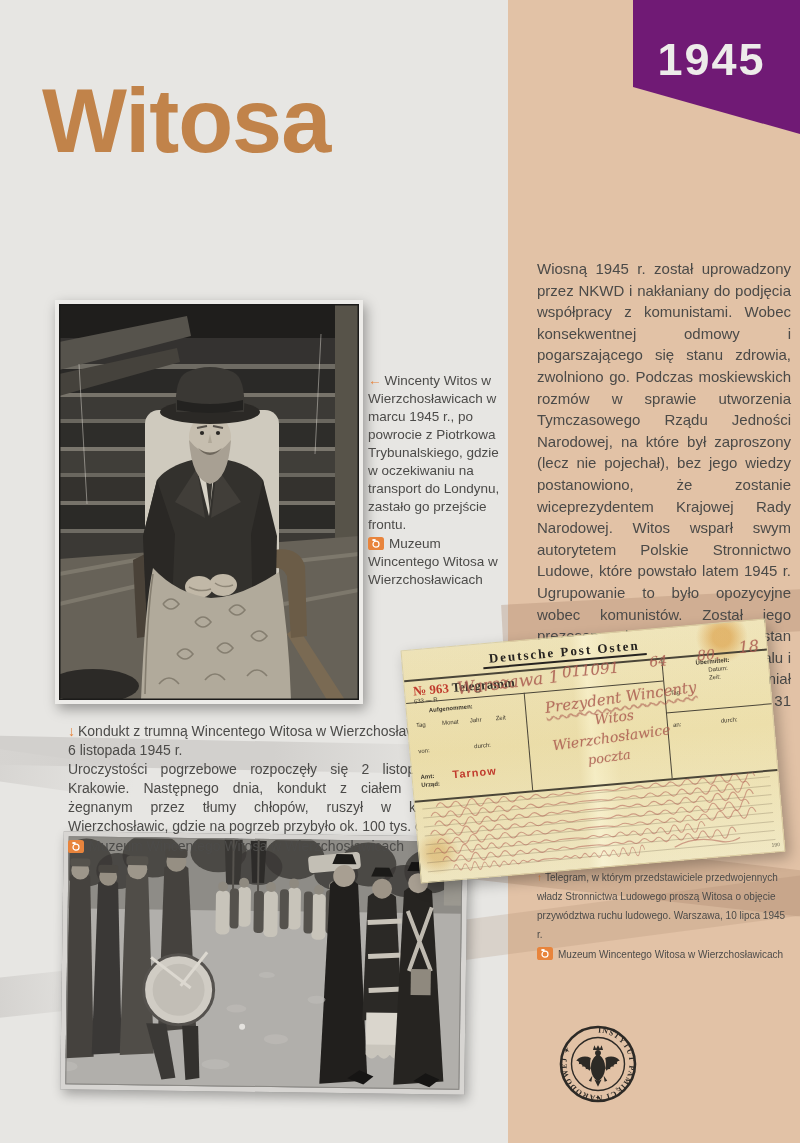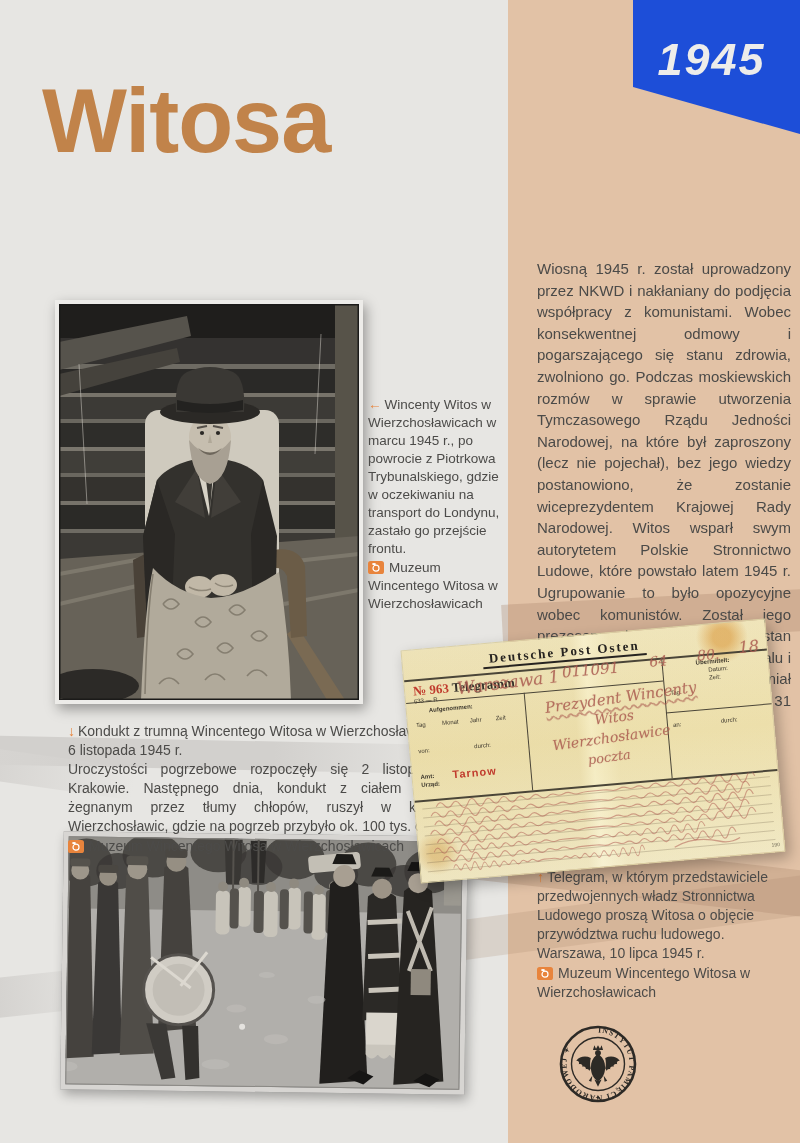--- a/index.html
+++ b/index.html
@@ -15,43 +15,43 @@
           background:linear-gradient(90deg,#D6D4D1 0%,rgba(214,212,209,0) 85%);}
   .rib-b{left:-12px;top:972px;width:130px;height:40px;transform:rotate(-6deg);
          background:linear-gradient(90deg,#D3D1CE 0%,rgba(211,209,206,0) 95%);}
   .rib-f{left:502px;top:597px;width:300px;height:42px;transform:rotate(-3deg);
          background:rgba(166,128,104,0.30);}
   .rib-d{left:448px;top:851px;width:365px;height:46px;transform:rotate(6.5deg);
          background:rgba(166,128,104,0.28);}
   .rib-e{left:448px;top:898px;width:365px;height:40px;transform:rotate(-7.5deg);
          background:rgba(166,128,104,0.20);}
   
-  .year-banner{position:absolute;left:633px;top:0;width:167px;height:134px;background:#1d4ed8;
-               clip-path:polygon(0 0,100% 0,100% 100%,0 65%);font-style:italic;}
+  .year-banner{position:absolute;left:633px;top:0;width:167px;height:134px;background:#701a75;
+               clip-path:polygon(0 0,100% 0,100% 100%,0 65%);}
   .year-banner span{position:absolute;left:0;right:10px;top:34px;text-align:center;
                font-size:45px;font-weight:bold;letter-spacing:2px;color:#EDECEA;}
   
   .title-line{position:absolute;font-weight:bold;color:#C1834A;letter-spacing:-1px;
               font-size:90px;line-height:1;}
   .title-l1{left:42px;top:76px;}
   .title-l2{left:90px;top:161px;}
   
   .photo{position:absolute;box-sizing:border-box;}
   .photo1{left:55px;top:300px;width:308px;height:404px;border:4px solid #EDECE9;
           box-shadow:3px 5px 12px rgba(0,0,0,0.35);background:#555;}
   .photo2{left:62px;top:834px;width:404px;height:258px;border:5px solid #D7D5D2;
           box-shadow:3px 5px 12px rgba(0,0,0,0.3);background:#777;transform:rotate(0.8deg);}
   .photo svg{display:block;width:100%;height:100%;}
   
   .cap{position:absolute;color:#4C4B49;z-index:4;}
   .cap .arrow{color:#E8843C;font-weight:bold;margin-right:3px;}
-  .cap1{left:368px;top:372px;width:140px;font-size:13.5px;line-height:18px;margin-top:24px;}
+  .cap1{left:368px;top:372px;width:140px;font-size:13.5px;line-height:18px;}
   .cap2{left:68px;top:722px;width:394px;font-size:14px;line-height:19px;}
   .cap2 .just{text-align:justify;}
-  .cap3{left:537px;top:868px;width:250px;font-size:14px;line-height:19px;}
+  .cap3{left:537px;top:868px;width:250px;font-size:10px;line-height:19px;}
   .credit{margin-top:1px;}
   .cam{display:inline-block;width:16px;height:13px;vertical-align:-2px;margin-right:5px;}
   
   .main-par{position:absolute;left:537px;top:258px;width:254px;font-size:15px;line-height:21.6px;
             color:#4B4A48;text-align:justify;}
   
   .telegram{position:absolute;left:410px;top:634px;width:364px;height:232px;z-index:5;
             transform:rotate(-5deg);
             background:
               radial-gradient(circle at 88% 6%, rgba(216,146,49,0.55) 0 9px, rgba(216,146,49,0) 26px),

